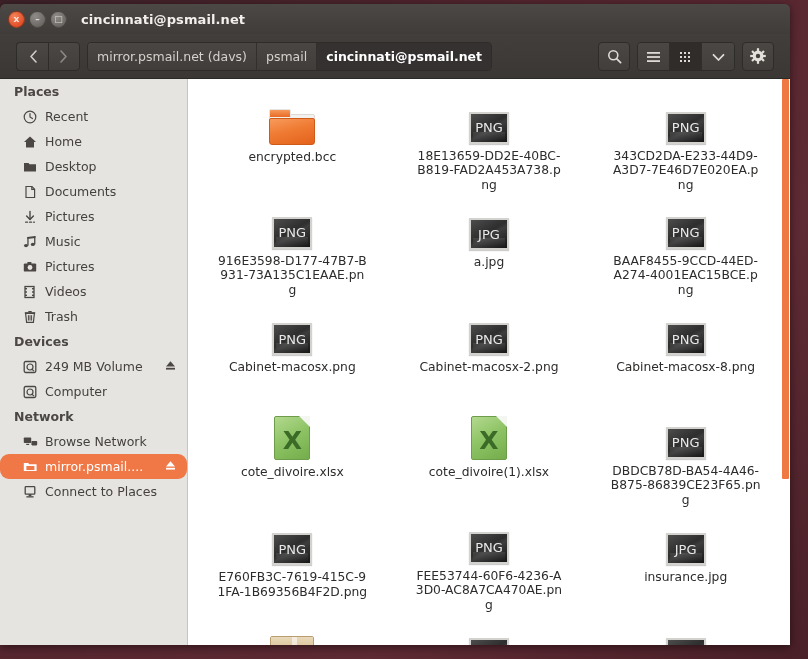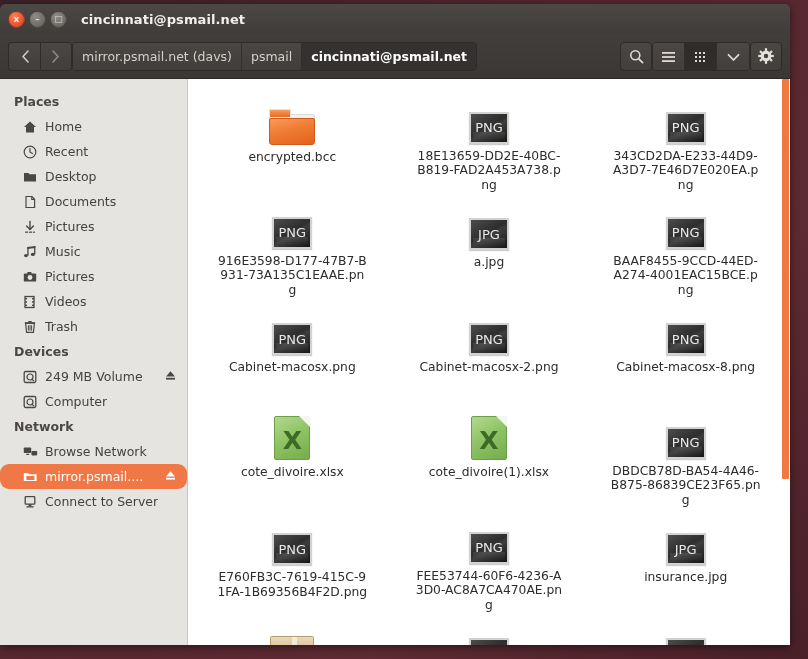--- a/index.html
+++ b/index.html
@@ -48,21 +48,21 @@
     margin-left: 14px;
     color: #f2efec; font-size: 13px; font-weight: bold;
     letter-spacing: .1px;
   }
   
   .toolbar {
     height: 45px; flex: 0 0 45px;
     background: linear-gradient(180deg, #413e3b 0%, #3a3734 100%);
     border-bottom: 1px solid #2b2926;
     display: flex; align-items: center;
-    padding: 0 8px; 
+    padding: 0 16px; gap: 7px;
   }
   .navgroup { display: flex; }
   .navbtn {
     width: 32px; height: 29px;
     background: linear-gradient(180deg, #4a4744 0%, #413e3b 100%);
     border: 1px solid #2e2c29;
     display: flex; align-items: center; justify-content: center;
     color: #cfcbc7; font-size: 15px;
   }
   .navbtn.first { border-radius: 4px 0 0 4px; border-right: none; }
@@ -95,21 +95,21 @@
   .tgroup .tbtn:last-child { border-right: none; }
   .tbtn.active { background: #2f2c2a; }
   .ico { display: block; }
   
   .body { flex: 1 1 auto; display: flex; min-height: 0; background: #fff; }
   
   .sidebar {
     width: 188px; flex: 0 0 188px;
     background: #e6e4e1;
     border-right: 1px solid #c8c5c1;
-    padding-top: 10px;
+    padding-top: 0;
     overflow: hidden;
   }
   .sec-head {
     font-size: 12.5px; font-weight: bold; color: #4a4745;
     padding: 5px 0 5px 14px;
   }
   .place {
     display: flex; align-items: center;
     height: 25px; padding-left: 22px;
     font-size: 12.5px; color: #44413f;
@@ -318,34 +318,34 @@
 
   <div class="body">
 
     <div class="sidebar">
 
       <div class="sec-head">Places</div>
 
       <div class="place">
         <span class="pico">
           <svg width="14" height="14" viewBox="0 0 14 14">
-              <path d="M7 1.5 L13 7 L11 7 L11 12.5 L3 12.5 L3 7 L1 7 Z" fill="#4a4745"></path>
-            </svg>
-        </span>
-        <span class="plabel">Home</span>
-      </div>
-
-      <div class="place">
-        <span class="pico">
-          <svg width="14" height="14" viewBox="0 0 14 14">
               <circle cx="7" cy="7" r="5.8" stroke="#4a4745" stroke-width="1.2" fill="none"></circle>
               <path d="M7 3.6 L7 7 L9.4 8.6" stroke="#4a4745" stroke-width="1.2" fill="none" stroke-linecap="round"></path>
             </svg>
         </span>
         <span class="plabel">Recent</span>
+      </div>
+
+      <div class="place">
+        <span class="pico">
+          <svg width="14" height="14" viewBox="0 0 14 14">
+              <path d="M7 1.5 L13 7 L11 7 L11 12.5 L3 12.5 L3 7 L1 7 Z" fill="#4a4745"></path>
+            </svg>
+        </span>
+        <span class="plabel">Home</span>
       </div>
 
       <div class="place">
         <span class="pico">
           <svg width="14" height="14" viewBox="0 0 14 14">
               <path d="M1 3 L5.5 3 L6.5 4.3 L13 4.3 L13 11.5 L1 11.5 Z" fill="#4a4745"></path>
             </svg>
         </span>
         <span class="plabel">Desktop</span>
       </div>
@@ -490,21 +490,21 @@
       </div>
 
       <div class="place">
         <span class="pico">
           <svg width="14" height="14" viewBox="0 0 14 14">
               <rect x="2.2" y="1.6" width="9.6" height="7.6" rx="0.8" fill="none" stroke="#4a4745" stroke-width="1.3"></rect>
               <rect x="5.6" y="9.2" width="2.8" height="2" fill="#4a4745"></rect>
               <rect x="3.4" y="11.2" width="7.2" height="1.3" fill="#4a4745"></rect>
             </svg>
         </span>
-        <span class="plabel">Connect to Server</span>
+        <span class="plabel">Connect to Places</span>
       </div>
     </div>
 
     <div class="filearea">
       <div class="clip">
         <div class="grid">
 
           <div class="item">
             <div class="iconbox">
               <div class="folder">

